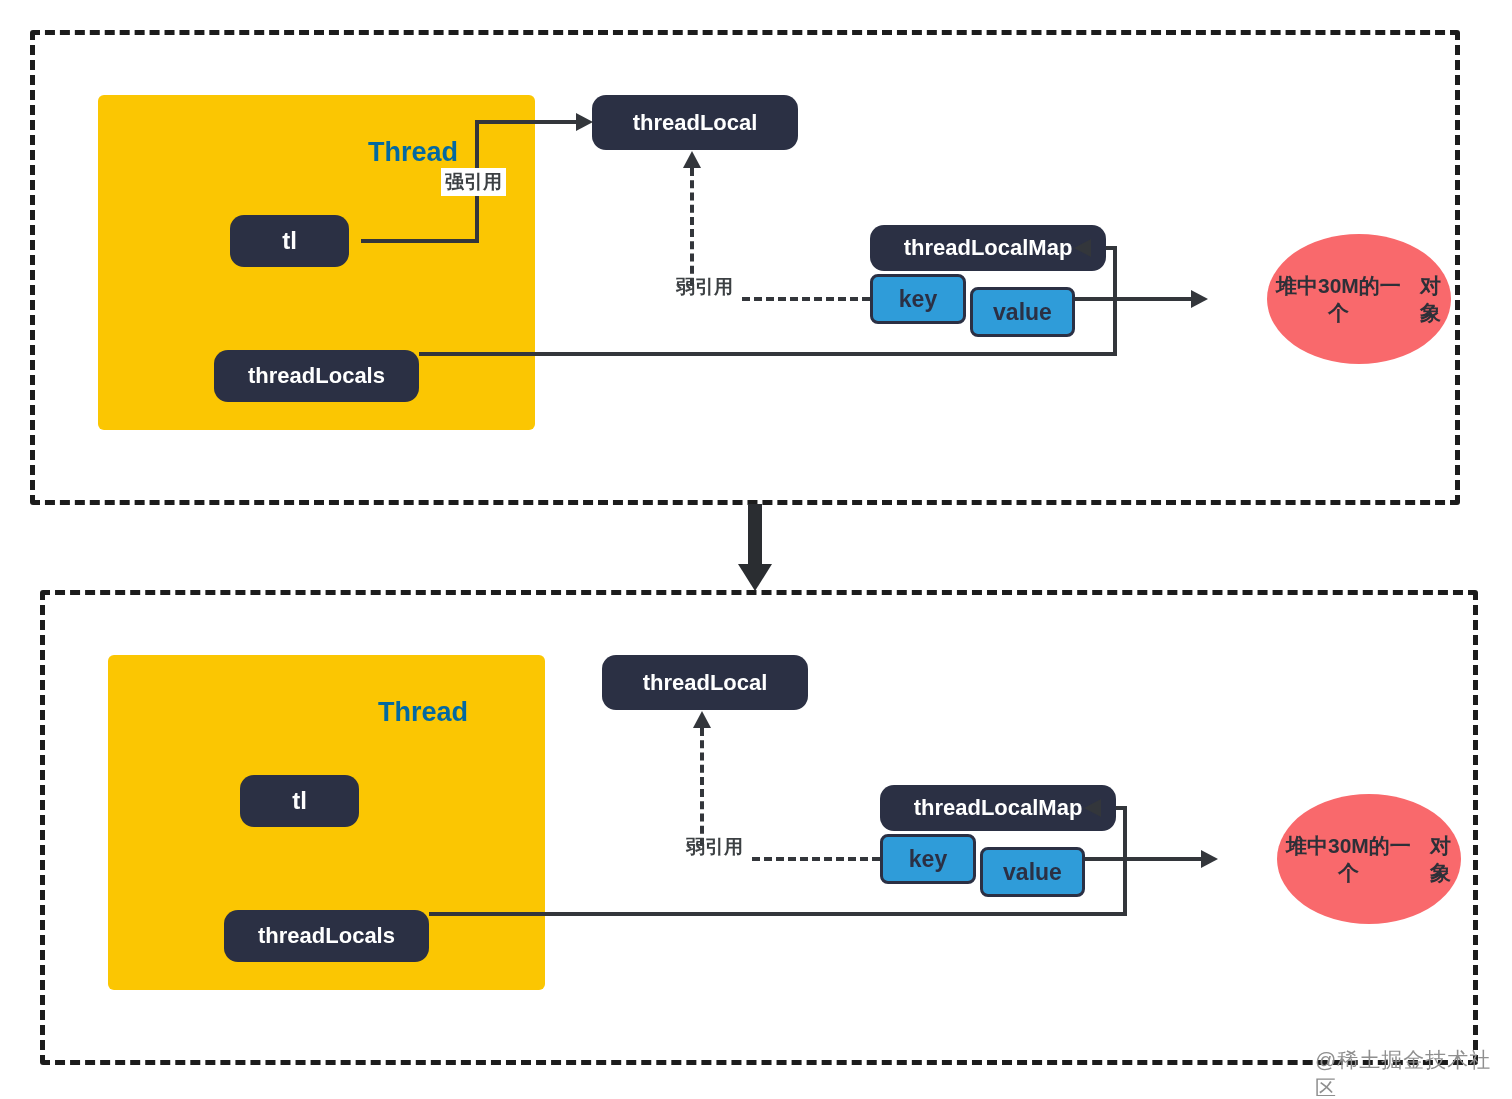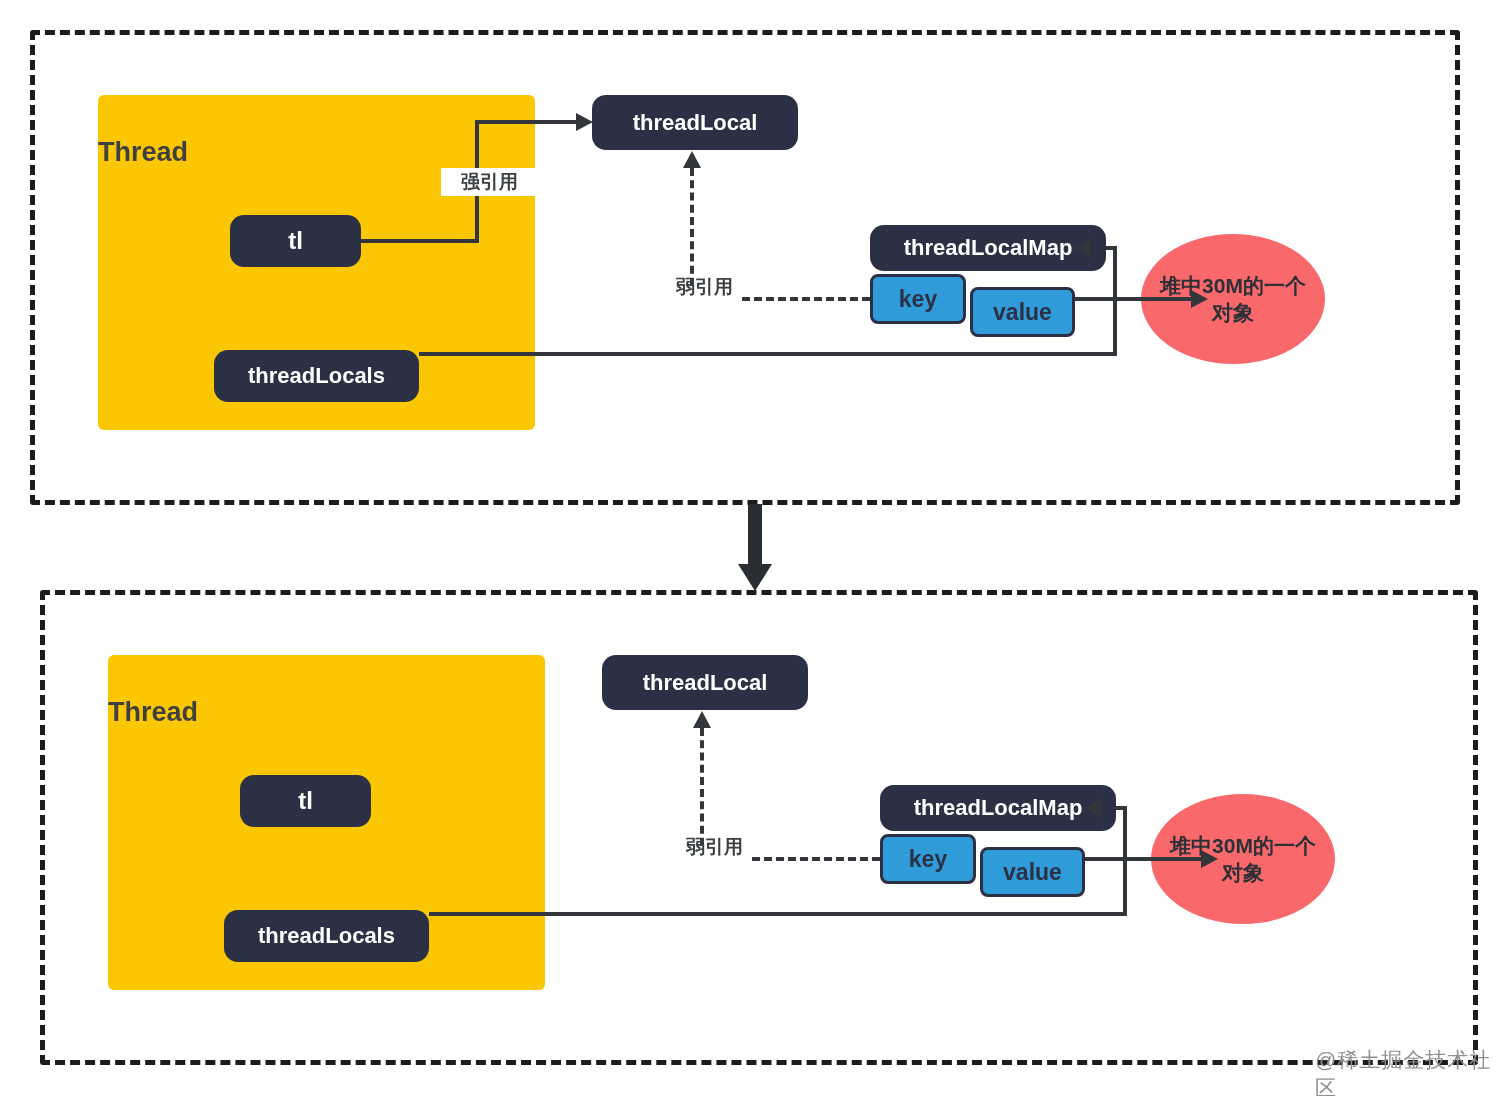--- a/index.html
+++ b/index.html
@@ -14,46 +14,46 @@
   html,body{width:1512px;height:1099px;background:#fff;
     font-family:"Liberation Sans","DejaVu Sans",sans-serif;}
   body{position:relative;overflow:hidden}
 
   .panel{position:absolute;border:5px dashed #1C1C1C;border-radius:3px;background:#fff}
   .panel-top{left:30px;top:30px;width:1430px;height:475px}
   .panel-bottom{left:40px;top:590px;width:1438px;height:475px}
 
   .yellow-box{position:absolute;left:63px;top:60px;width:437px;height:335px;
     background:var(--yellow);border-radius:6px}
-  .thread-title{position:absolute;top:42px;left:0;width:360px;text-align:left;
-    font-size:27px;font-weight:bold;color:#404040}
+  .thread-title{position:absolute;top:42px;left:0;width:360px;text-align:right;
+    font-size:27px;font-weight:bold;color:#0369a1}
 
   .navy-box{position:absolute;background:var(--navy);border-radius:14px;
     display:flex;align-items:center;justify-content:center;
     color:#fff;font-weight:bold;font-size:22px}
-  .tl-box{left:132px;top:120px;width:131px;height:52px;font-size:24px}
+  .tl-box{left:132px;top:120px;width:119px;height:52px;font-size:24px}
   .threadlocals-box{left:116px;top:255px;width:205px;height:52px}
   .threadlocal-box{left:557px;top:60px;width:206px;height:55px}
   .threadlocalmap-box{left:835px;top:190px;width:236px;height:46px;z-index:2}
 
   .blue-box{position:absolute;background:var(--blue);border:3px solid var(--navy);
     border-radius:8px;display:flex;align-items:center;justify-content:center;
     color:var(--navy);font-weight:bold;font-size:23px;z-index:2}
   .key-box{left:835px;top:239px;width:96px;height:50px}
   .value-box{left:935px;top:252px;width:105px;height:50px}
   .tlnull-box{left:583px;top:358px;width:133px;height:60px;
     border-color:#2F3338;color:#16181D;font-size:22px}
 
-  .ellipse{position:absolute;left:1106px;top:199px;width:184px;height:130px;
-    background:var(--red);border-radius:50%;display:flex;flex-direction:column;
+  .ellipse{position:absolute;left:1232px;top:199px;width:184px;height:130px;
+    background:var(--red);border-radius:50%;display:flex;flex-direction:row;
     align-items:center;justify-content:center;color:#2E3038;
     font-weight:bold;font-size:21px;line-height:1.3;text-align:center}
 
   .ref-label{position:absolute;font-size:19px;font-weight:bold;color:var(--label);z-index:3}
-  .strong-label{left:406px;top:133px;background:#fff;padding:1px 20px}
+  .strong-label{left:406px;top:133px;background:#fff;padding:1px 4px}
   .weak-label{left:641px;top:239px}
 
   .hline{position:absolute;height:4px;background:var(--line);z-index:1}
   .vline{position:absolute;width:4px;background:var(--line);z-index:1}
   .dash-h{position:absolute;height:0;border-top:4px dashed var(--line);z-index:1}
   .dash-v{position:absolute;width:0;border-left:4px dashed var(--line);z-index:1}
   .arrow{position:absolute;width:0;height:0;z-index:2}
   .arrow-right{border-top:9px solid transparent;border-bottom:9px solid transparent;
     border-left:17px solid var(--line)}
   .arrow-left{border-top:9px solid transparent;border-bottom:9px solid transparent;

